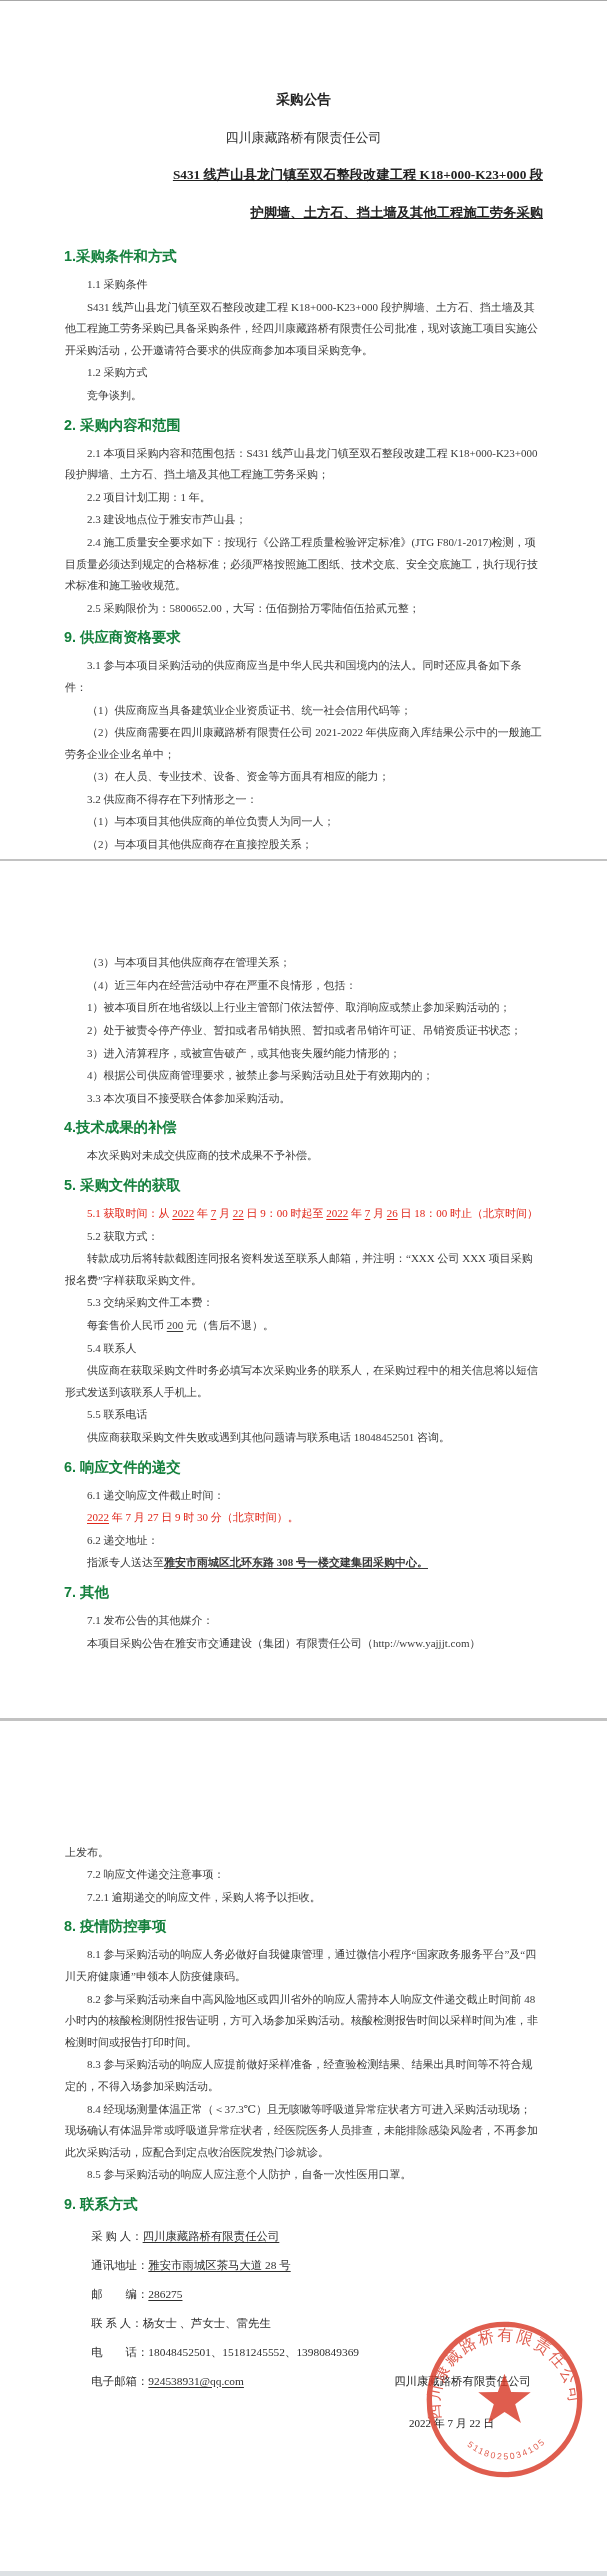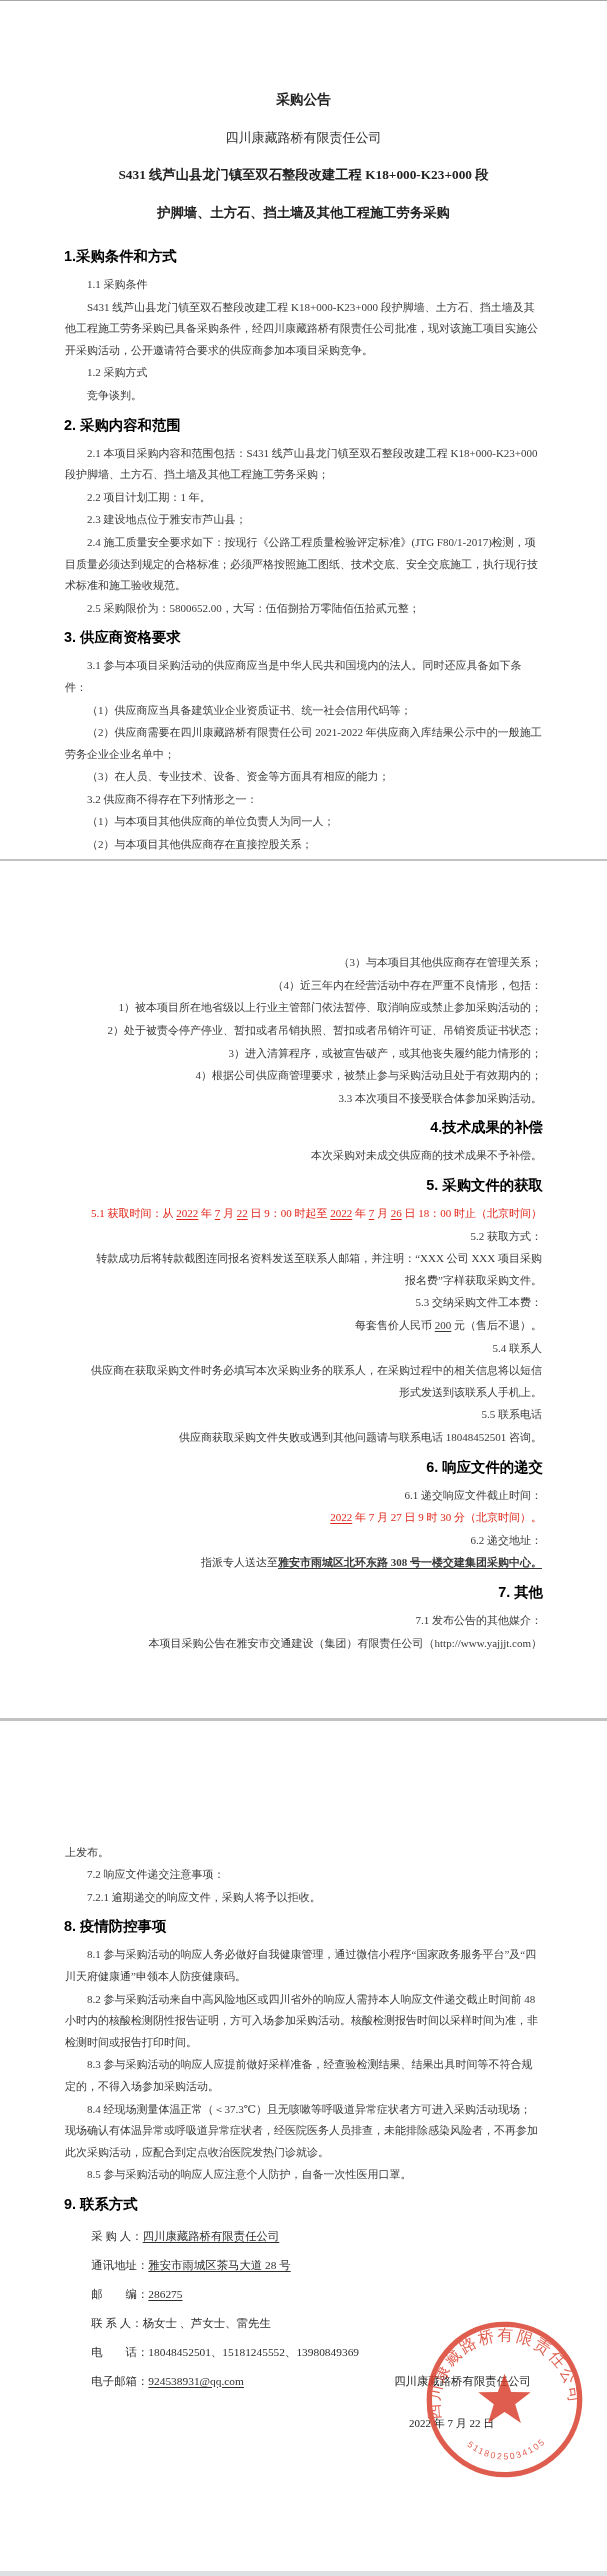--- a/index.html
+++ b/index.html
@@ -1,32 +1,32 @@
 <!DOCTYPE html>
 <html style="font-size:12px"><head>
 <meta charset="utf-8">
 <style>
   html,body { margin:0; padding:0; background:#e9e9e9; }
   body { width:607px; font-family:"Liberation Serif","DejaVu Serif",serif; color:#3a3a3a; }
   .doc { width:527px; }
   .page { width:607px; background:#ffffff; position:relative; box-sizing:border-box; }
   .page-sep { height:2.3px; background:#c2c2c2; width:607px; }
   .page1 { height:859px; padding:90px 64px 0 64px; border-top:1.5px solid #a8a8a8; }
-  .page2 { height:857px; padding:90px 64px 0 64px;text-align:right; }
+  .page2 { height:857px; padding:90px 64px 0 64px; }
   .page3 { height:855px; padding:120px 64px 0 64px; }
   .bottom-strip { position:absolute; bottom:0; left:0; width:100%; height:4.6px; background:#dde1e4; }
 
   .doc-title { text-align:center; font-family:"Liberation Sans","DejaVu Sans",sans-serif;
                font-weight:bold; font-size:13.7px; color:#222; margin:0 0 20px 0; }
   .company-line { text-align:center; font-size:13px; color:#2e2e2e; margin:0 0 18px 0; }
-  .proj-line { text-align:center; font-weight:bold; font-size:13.3px; color:#222;
-               margin:0 0 18px 0; line-height:20px; }
+  .proj-line { text-align:right; font-weight:bold; font-size:13.3px; color:#222;
+               margin:0 0 18px 0; line-height:20px;text-decoration:underline; }
 
   .h { font-family:"Liberation Sans","DejaVu Sans",sans-serif; font-weight:bold;
-       font-size:14.4px; color:#000000; line-height:30px; margin:3px 0 3px 0; }
+       font-size:14.4px; color:#15803d; line-height:30px; margin:3px 0 3px 0; }
   .p { margin:1px; line-height:21.6px; font-size:11px; text-indent:2em; }
   .p.noind { text-indent:0; }
   .p.red { color:#e0261a; }
   .u { text-decoration:underline; text-underline-offset:2.3px; }
   .b { font-weight:bold; }
 
   .contact-row { margin:0; line-height:29px; font-size:11.4px; text-indent:2.4em; }
   .contact-label { color:#2e2e2e; }
   .contact-value { color:#2e2e2e; }
 
@@ -53,21 +53,21 @@
     <p class="p">1.2 采购方式</p>
     <p class="p">竞争谈判。</p>
 
     <p class="h">2. 采购内容和范围</p>
     <p class="p">2.1 本项目采购内容和范围包括：S431 线芦山县龙门镇至双石整段改建工程 K18+000-K23+000 段护脚墙、土方石、挡土墙及其他工程施工劳务采购；</p>
     <p class="p">2.2 项目计划工期：1 年。</p>
     <p class="p">2.3 建设地点位于雅安市芦山县；</p>
     <p class="p">2.4 施工质量安全要求如下：按现行《公路工程质量检验评定标准》(JTG F80/1-2017)检测，项目质量必须达到规定的合格标准；必须严格按照施工图纸、技术交底、安全交底施工，执行现行技术标准和施工验收规范。</p>
     <p class="p">2.5 采购限价为：5800652.00，大写：伍佰捌拾万零陆佰伍拾贰元整；</p>
 
-    <p class="h">3. 供应商资格要求</p>
+    <p class="h">9. 供应商资格要求</p>
     <p class="p">3.1 参与本项目采购活动的供应商应当是中华人民共和国境内的法人。同时还应具备如下条件：</p>
     <p class="p">（1）供应商应当具备建筑业企业资质证书、统一社会信用代码等；</p>
     <p class="p">（2）供应商需要在四川康藏路桥有限责任公司 2021-2022 年供应商入库结果公示中的一般施工劳务企业企业名单中；</p>
     <p class="p">（3）在人员、专业技术、设备、资金等方面具有相应的能力；</p>
     <p class="p">3.2 供应商不得存在下列情形之一：</p>
     <p class="p">（1）与本项目其他供应商的单位负责人为同一人；</p>
     <p class="p">（2）与本项目其他供应商存在直接控股关系；</p>
   </div>
 
   <div class="page-sep"></div>

